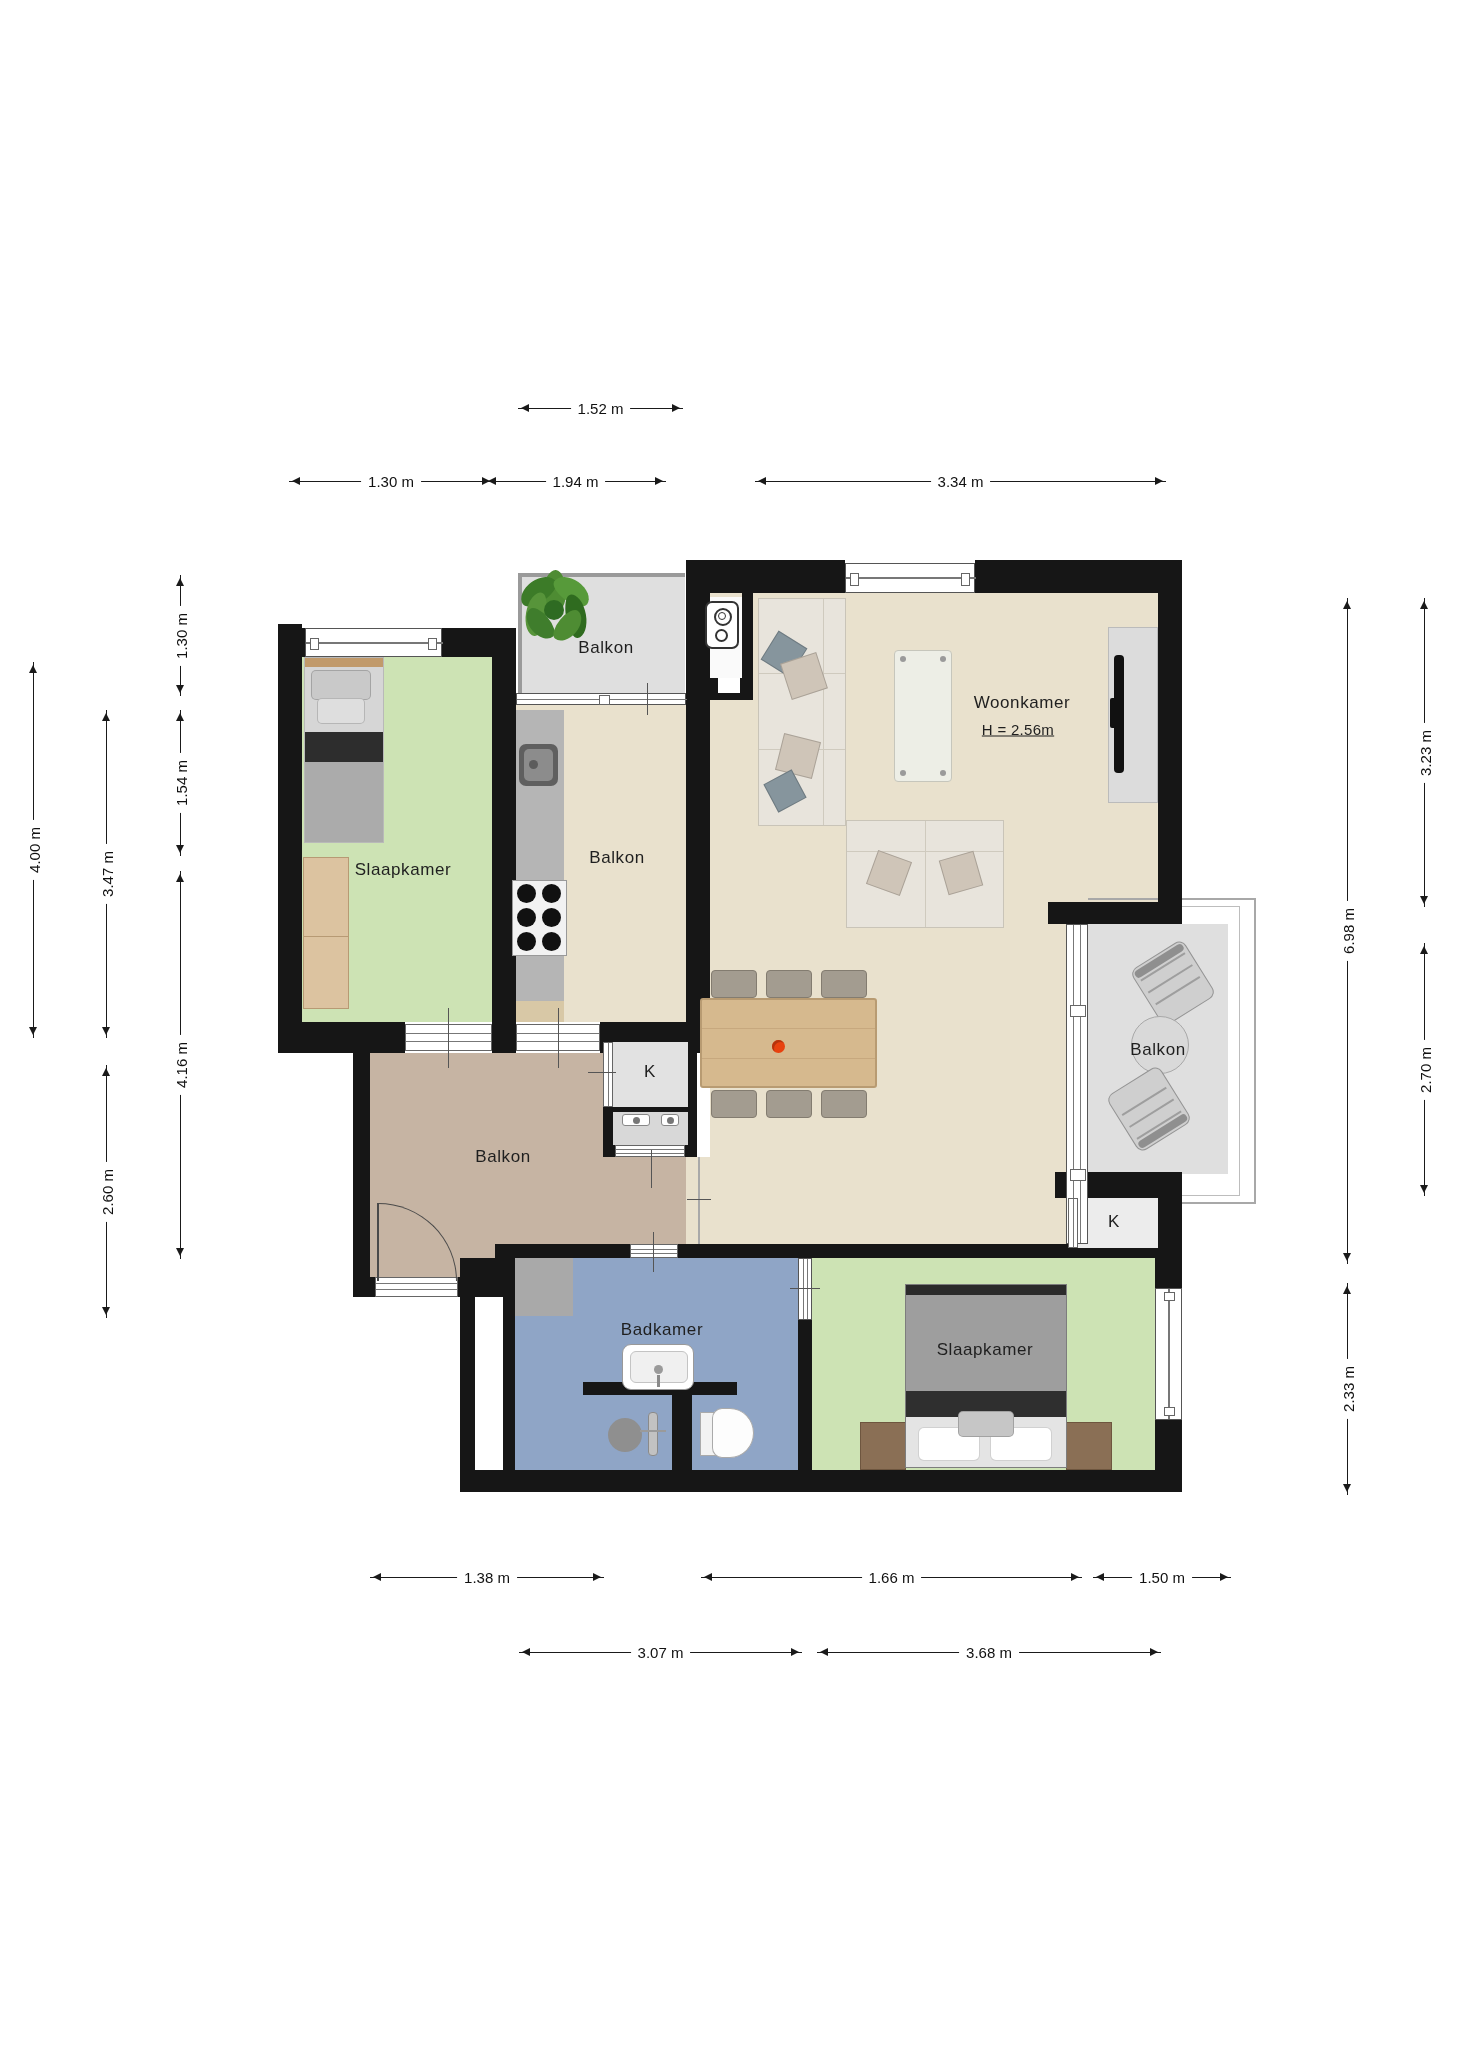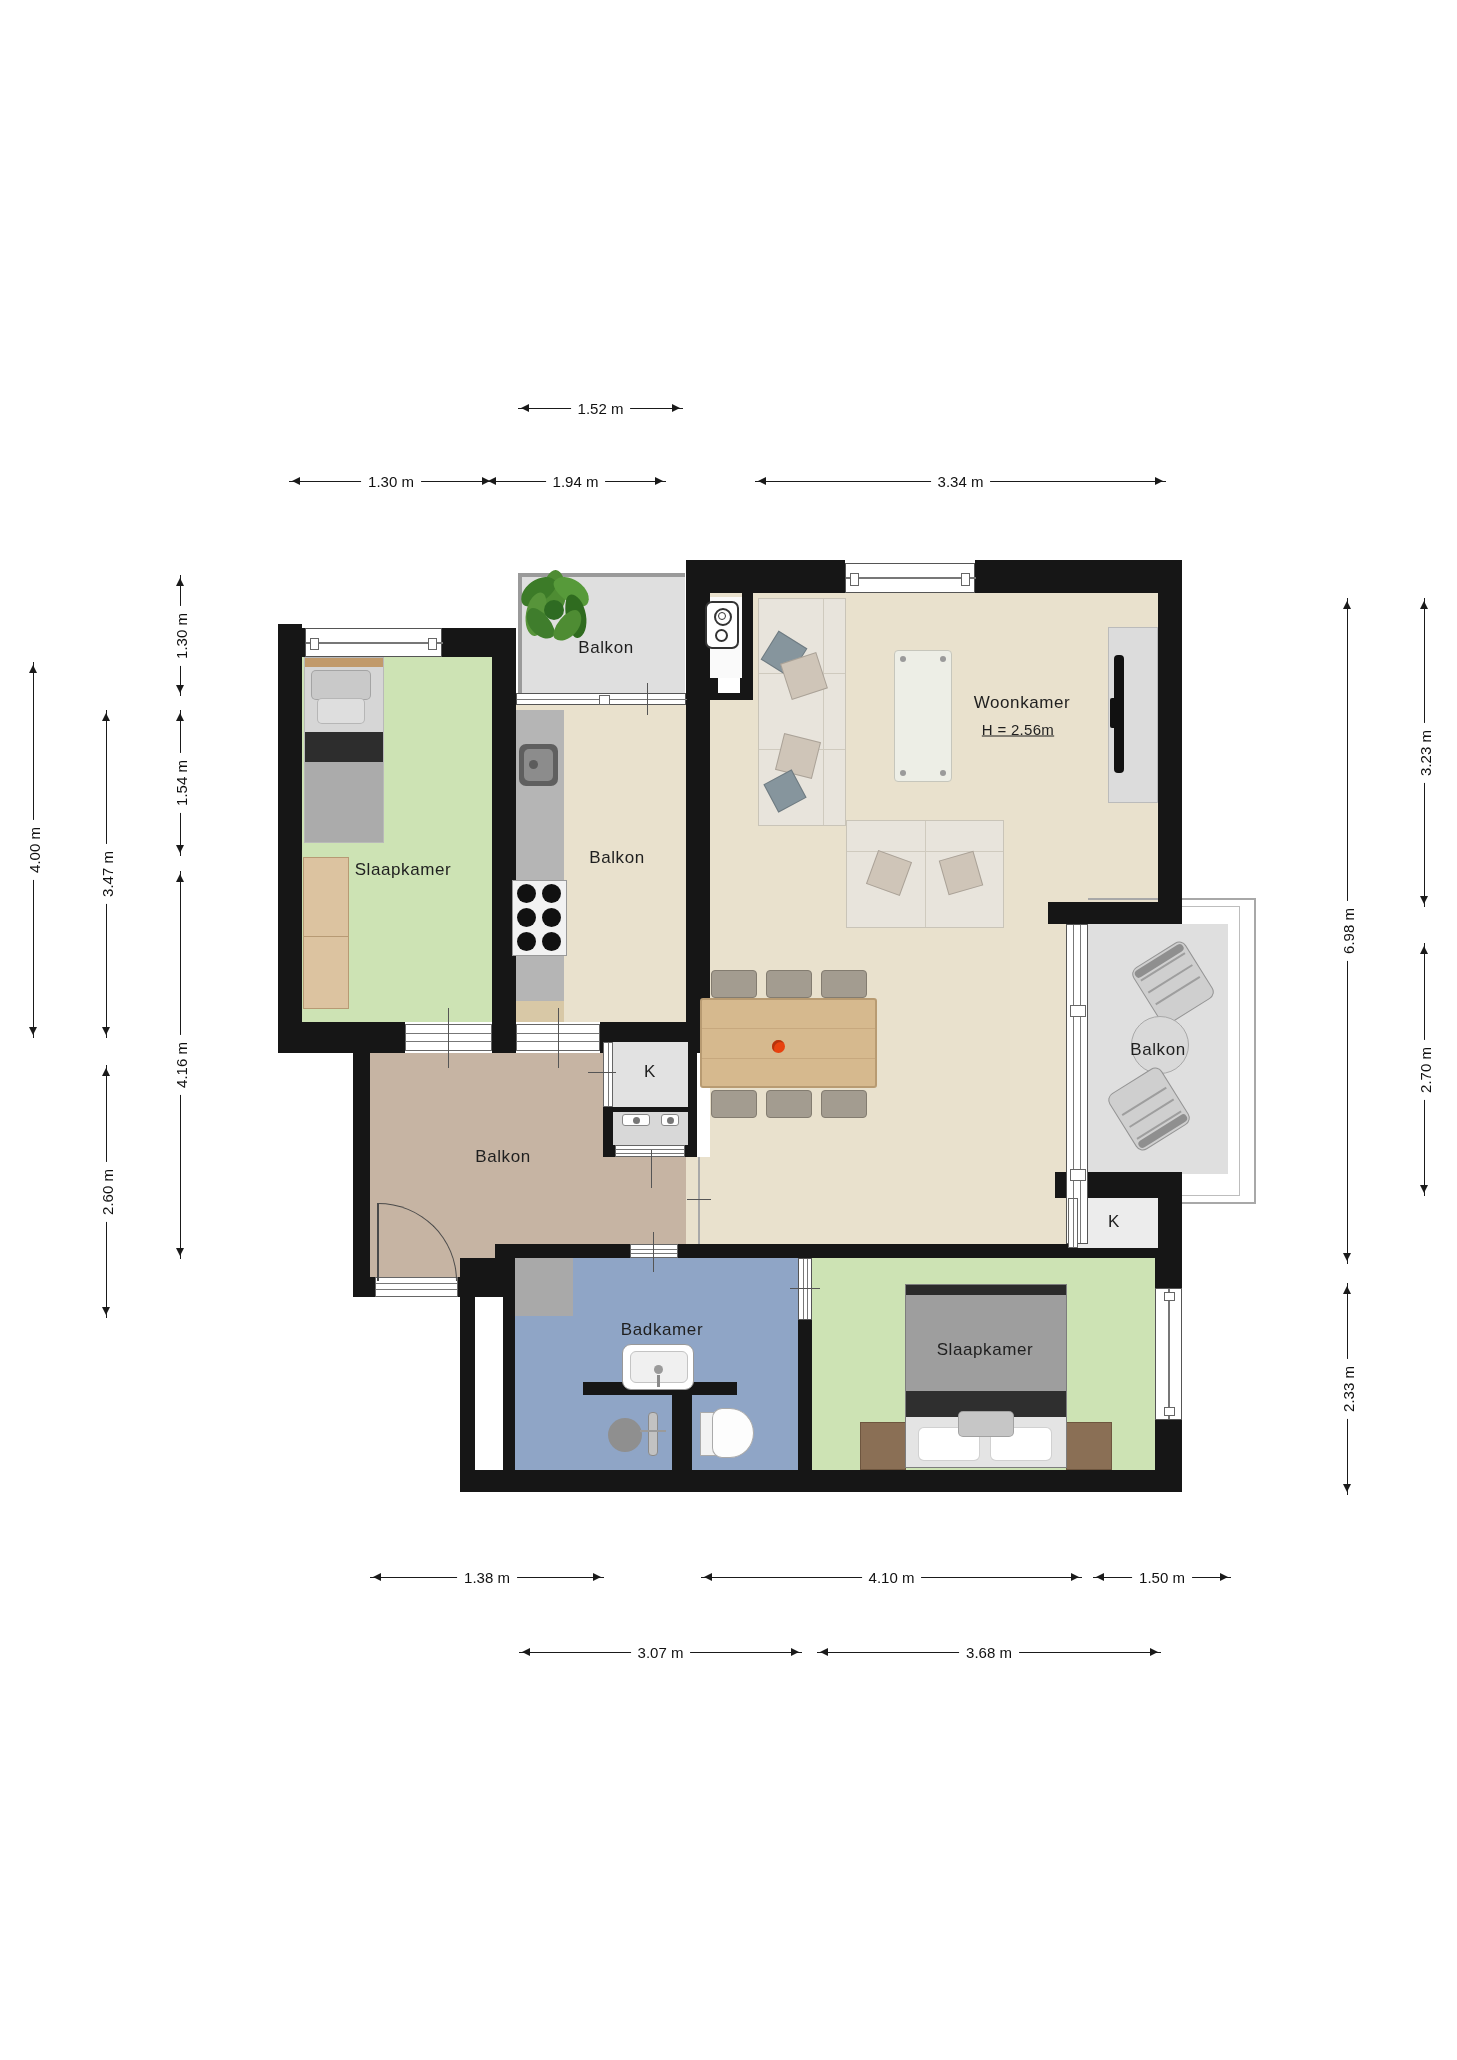--- a/index.html
+++ b/index.html
@@ -373,21 +373,21 @@
     <span class="dlabv">3.23 m</span>
     </div>
   <div class="dv" style="left:1424px;top:943px;height:253px;">
     <span class="dlabv">2.70 m</span>
     </div>
 
   <div class="dh" style="left:370px;top:1577px;width:234px;">
     <span class="dlab">1.38 m</span>
     </div>
   <div class="dh" style="left:701px;top:1577px;width:381px;">
-    <span class="dlab">4.10 m</span>
+    <span class="dlab">1.66 m</span>
     </div>
   <div class="dh" style="left:1093px;top:1577px;width:138px;">
     <span class="dlab">1.50 m</span>
     </div>
 
   <div class="dh" style="left:519px;top:1652px;width:283px;">
     <span class="dlab">3.07 m</span>
     </div>
   <div class="dh" style="left:817px;top:1652px;width:344px;">
     <span class="dlab">3.68 m</span>

